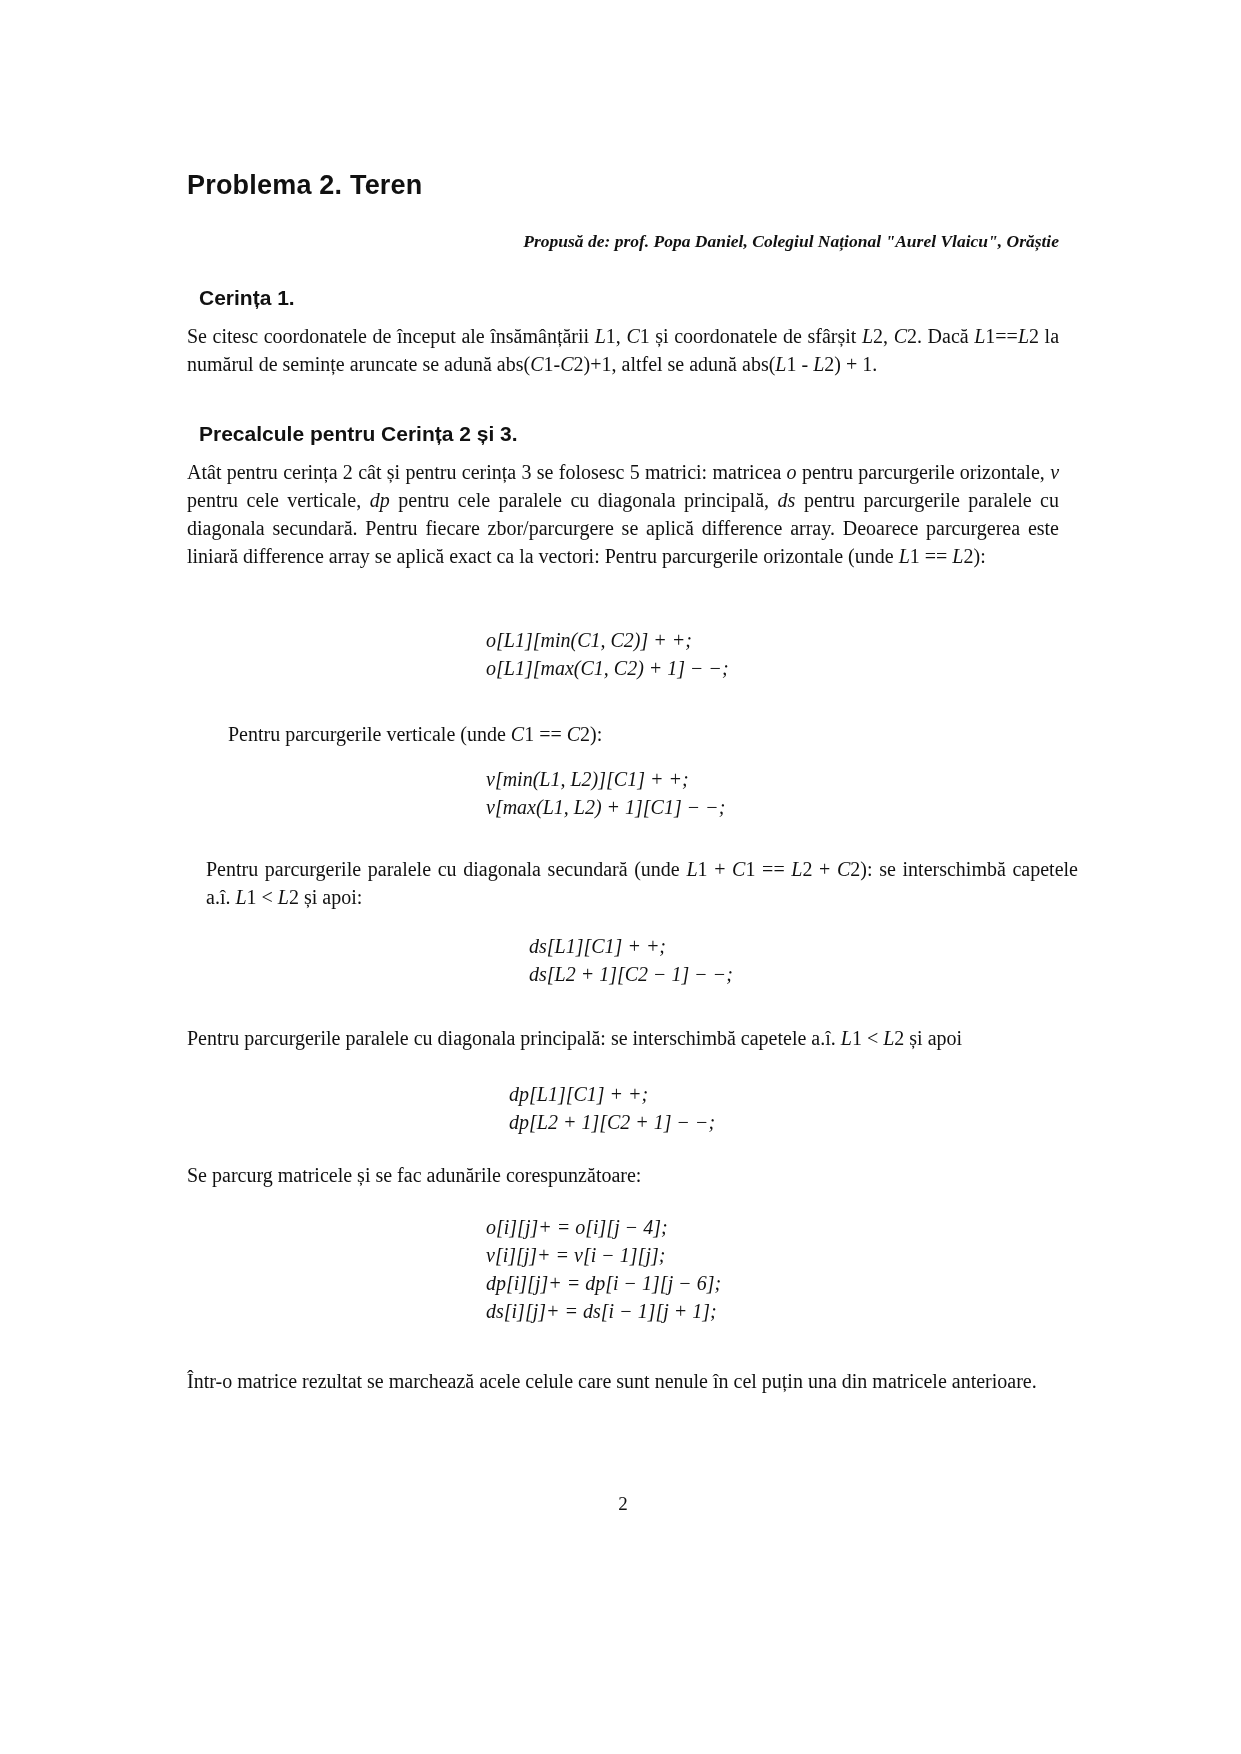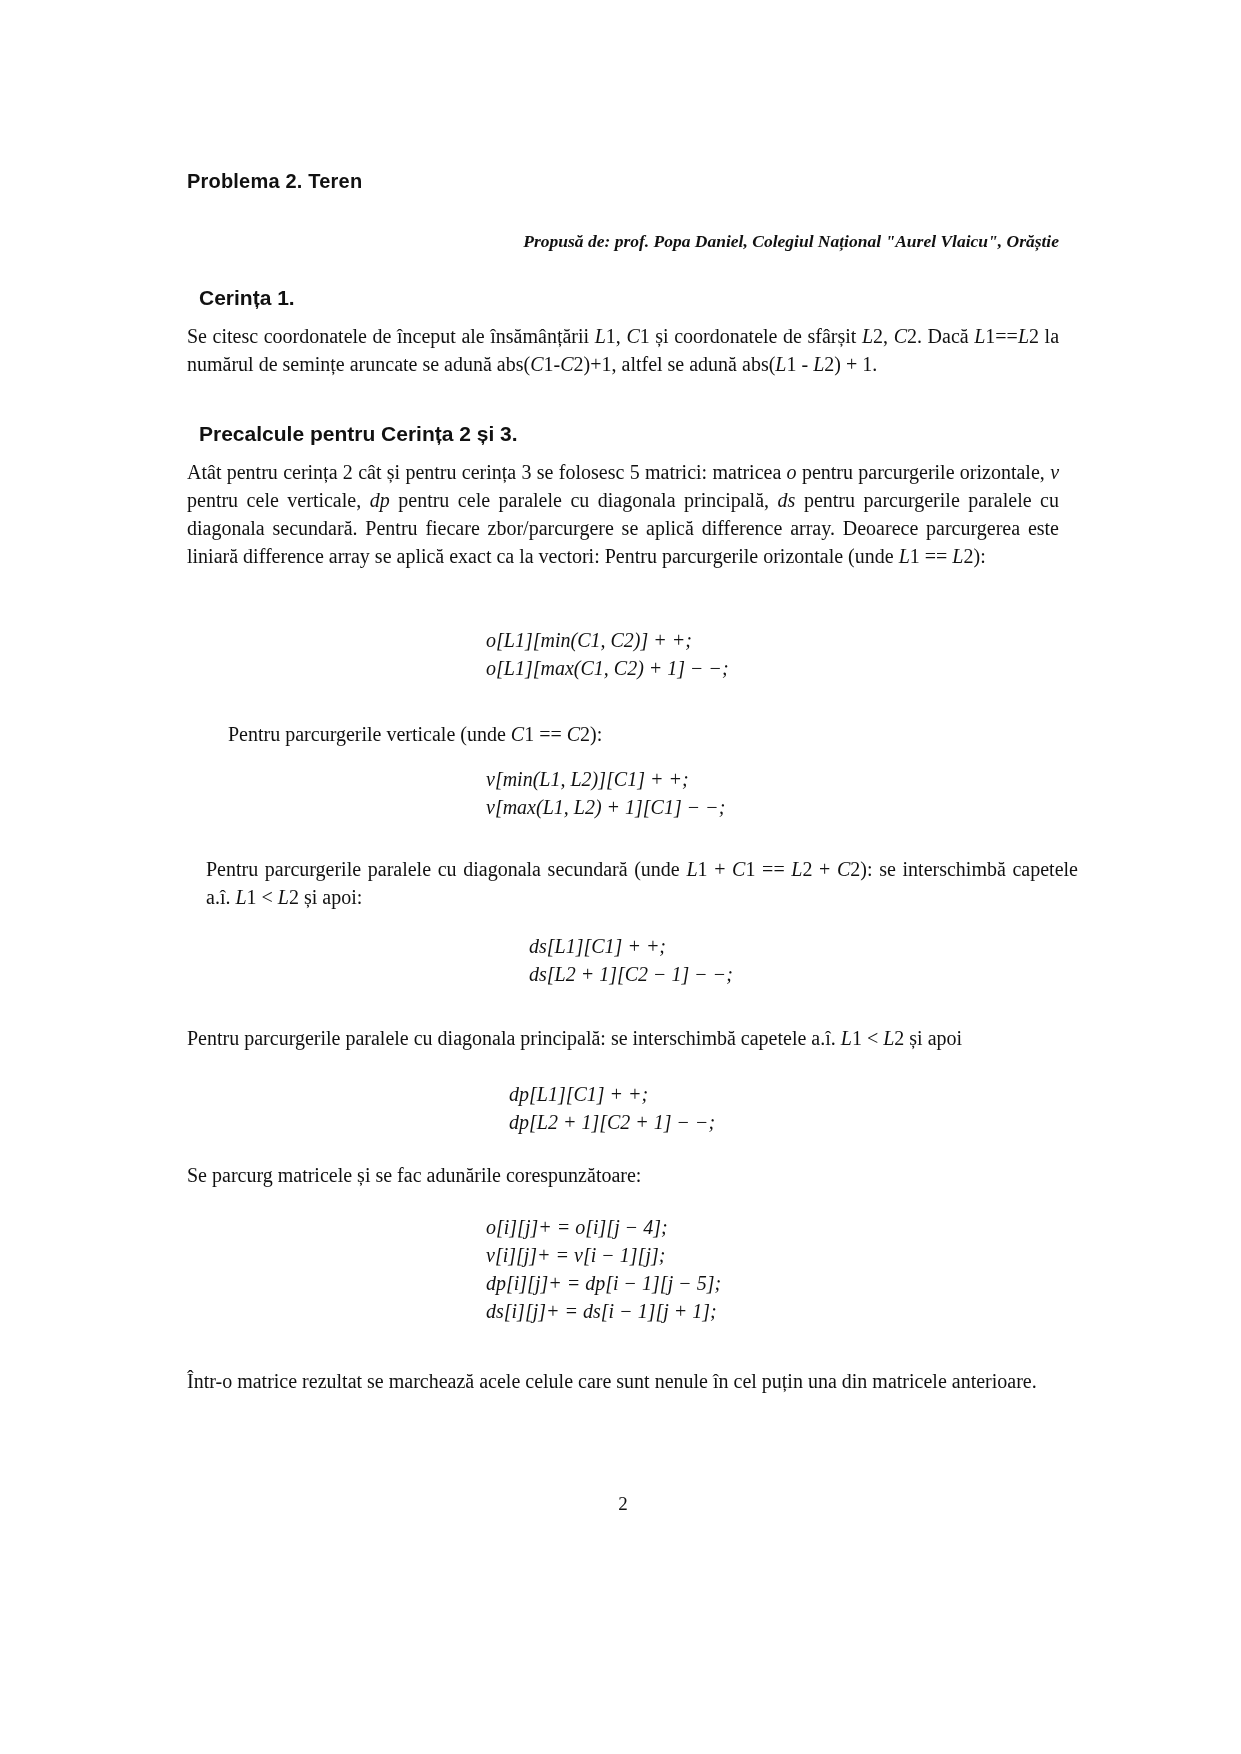--- a/index.html
+++ b/index.html
@@ -5,21 +5,21 @@
     html, body { margin: 0; padding: 0; background: #ffffff; }
     body {
       width: 1241px; height: 1754px; position: relative; overflow: hidden;
       font-family: "Liberation Serif", "DejaVu Serif", serif;
       color: #111111;
     }
     .page { position: absolute; left: 187px; top: 0; width: 872px; }
     .title {
       position: absolute; left: 0; top: 170px;
       font-family: "Liberation Sans", "DejaVu Sans", sans-serif;
-      font-weight: bold; font-size: 20px; letter-spacing: 0.2px;
+      font-weight: bold; font-size: 27px; letter-spacing: 0.2px;
       margin: 0;
     }
     .author {
       position: absolute; right: 0; top: 231px;
       font-style: italic; font-size: 17.5px;
       white-space: nowrap;
       font-weight: bold;
     }
     .h2 {
       position: absolute; left: 12px; margin: 0;
@@ -123,21 +123,21 @@
 
   <div class="sys" style="left:285px; top:1213px;">
     <div class="brace">
       <svg viewBox="0 0 12 112" preserveAspectRatio="none">
           <path d="M11 1 C5 1 5 6 5 20 L5 48 C5 53 3 56 1 56 C3 56 5 59 5 64 L5 92 C5 106 5 111 11 111" fill="none" stroke="#111" stroke-width="1.4"></path>
         </svg>
     </div>
     <div class="sys-lines">
       <span class="sys-line m">o[i][j]+ = o[i][j − 4];</span>
       <span class="sys-line m">v[i][j]+ = v[i − 1][j];</span>
-      <span class="sys-line m">dp[i][j]+ = dp[i − 1][j − 5];</span>
+      <span class="sys-line m">dp[i][j]+ = dp[i − 1][j − 6];</span>
       <span class="sys-line m">ds[i][j]+ = ds[i − 1][j + 1];</span>
     </div>
   </div>
 
   <p class="para" style="top:1367px;">Într-o matrice rezultat se marchează acele celule care sunt nenule în cel puțin una din matricele anterioare.</p>
 
   <div class="pagenum">2</div>
 </div>
 
 </body></html>

